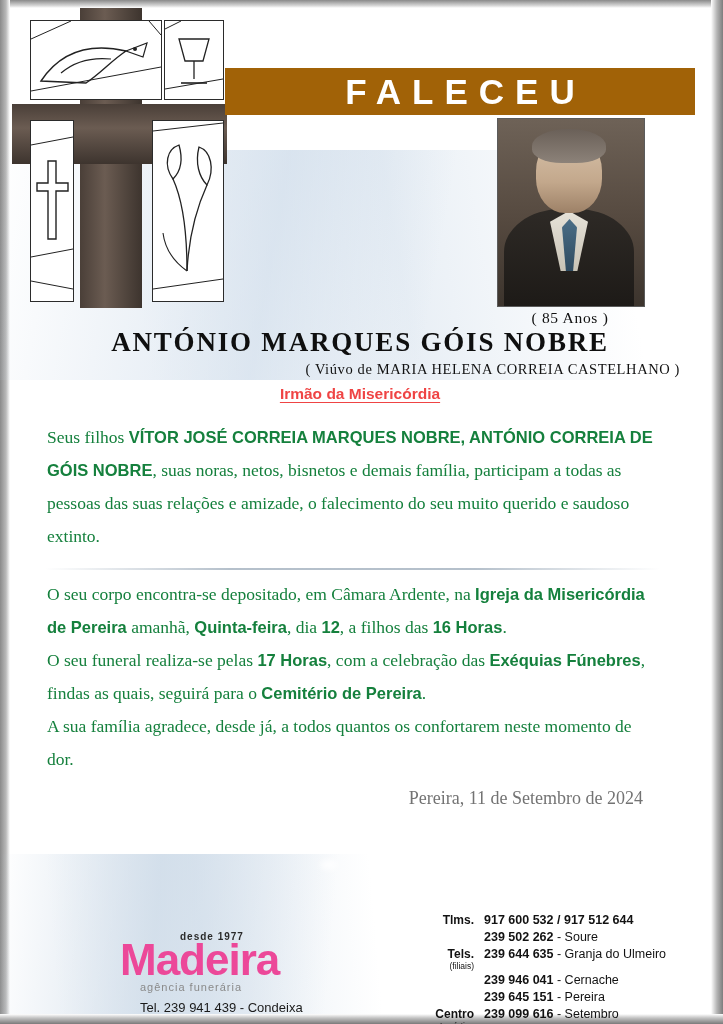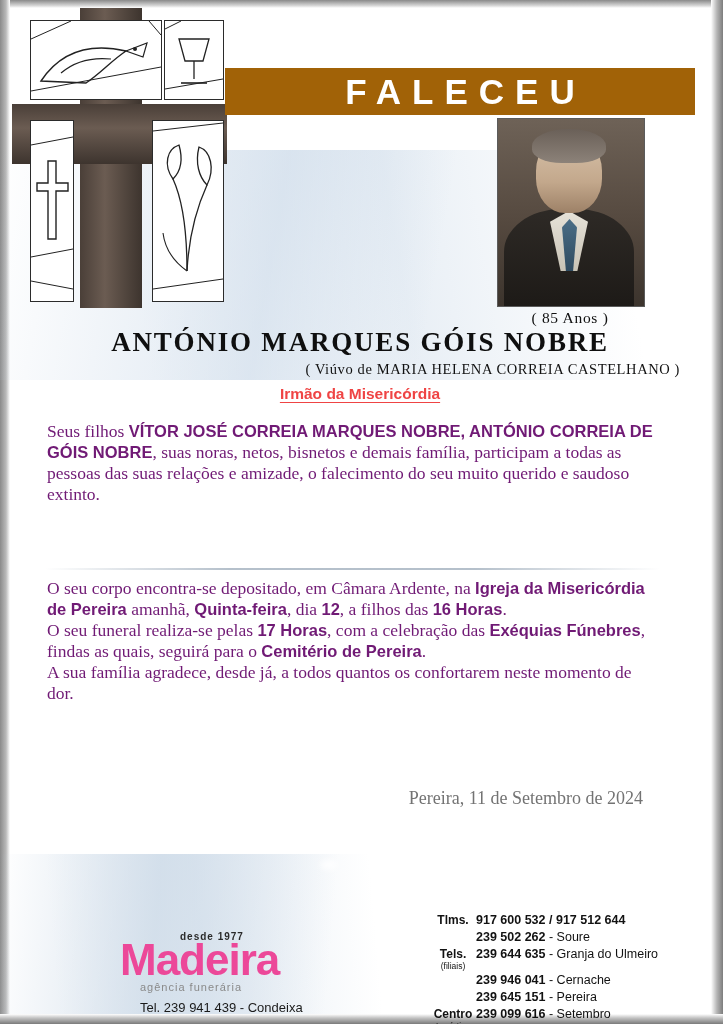--- a/index.html
+++ b/index.html
@@ -199,22 +199,22 @@
     color: #ef4444;
     text-decoration: underline;
     text-underline-offset: 3px;
   }
 
   .body-text {
     position: absolute;
     left: 47px;
     width: 610px;
     font-size: 17.5px;
-    line-height: 21px;
-    color: #701a75;
+    line-height: 33px;
+    color: #15803d;
     text-align: left;
   }
   .para1 { top: 421px; }
   .para2 { top: 578px; }
 
   .body-text b {
     font-family: "Liberation Sans", sans-serif;
     font-weight: bold;
     font-size: 16.5px;
   }
@@ -302,24 +302,24 @@
     color: #121212;
   }
   .contact-row {
     display: flex;
     align-items: baseline;
     margin-bottom: 1px;
     line-height: 16px;
   }
   .c-label {
     width: 42px;
-    text-align: center;
+    text-align: right;
     font-weight: bold;
     font-size: 12px;
-    padding-right: 2px;
+    padding-right: 10px;
     flex: none;
   }
   .c-label small {
     display: block;
     font-weight: normal;
     font-size: 8.5px;
     line-height: 9px;
   }
   .c-value {
     font-weight: bold;

